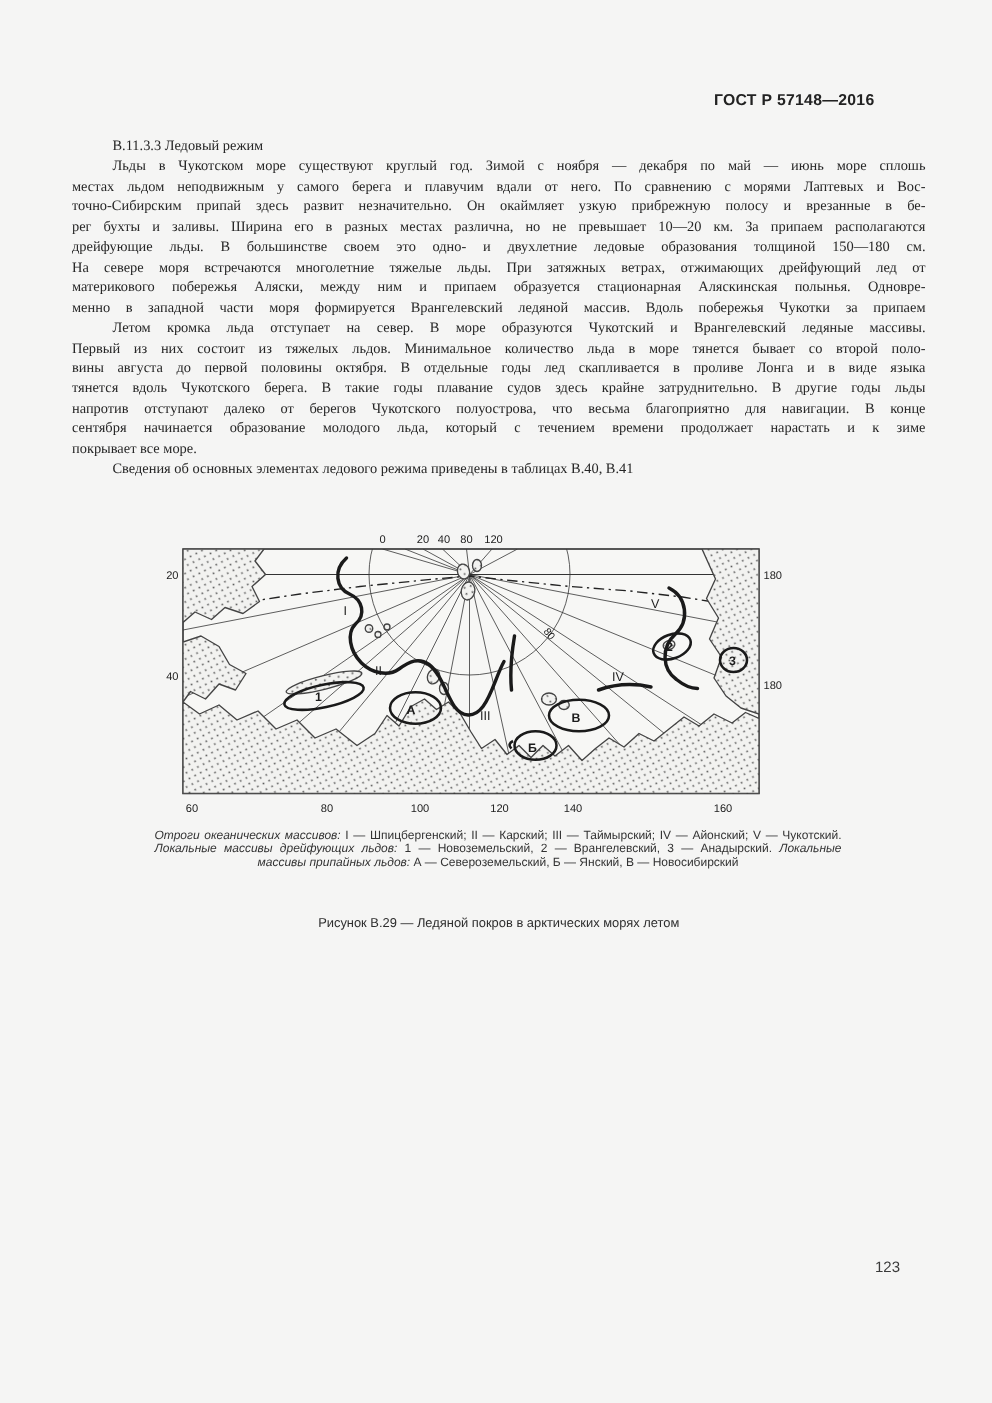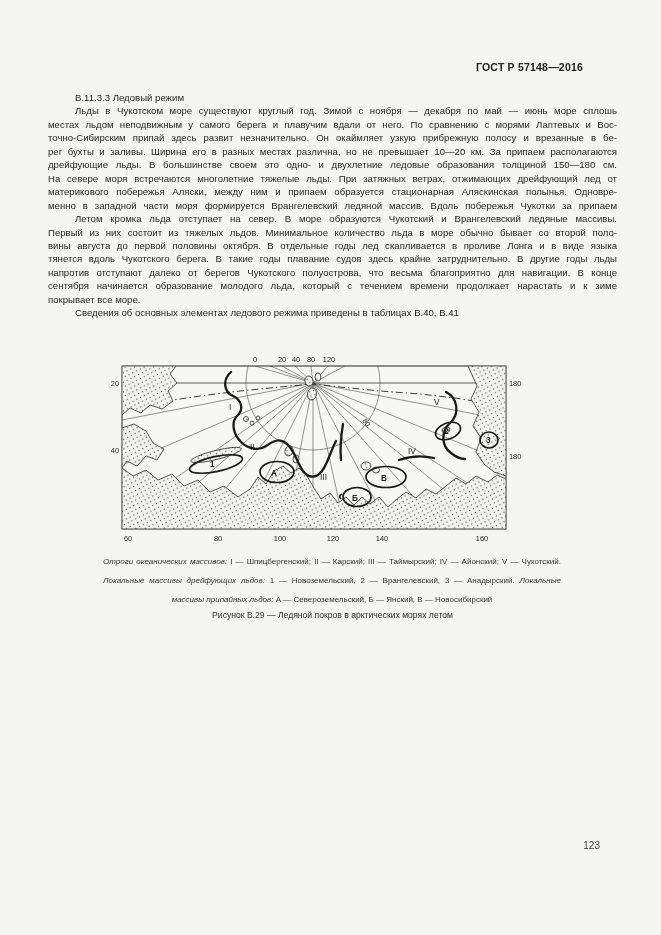--- a/index.html
+++ b/index.html
@@ -12,31 +12,31 @@
     overflow:hidden;
   }
   .page{position:absolute;inset:0;border-radius:32px;}
   .doc-header{
     position:absolute;top:61px;left:48px;width:535px;
     text-align:right;font-size:10.5px;font-weight:bold;color:#222;
     letter-spacing:.2px;
   }
   .textblock{
     position:absolute;top:91px;left:48px;width:569px;
-    font-size:9.6px;line-height:13.45px;color:#262626;
+    font-size:9.6px;line-height:13.45px;color:#262626;font-family:Liberation Serif, serif;
   }
   .sec-heading{ text-indent:27px; margin-bottom:0; }
   .tline{ text-align:justify; text-align-last:justify; }
   .tline.first{ text-indent:27px; }
   .tline.last{ text-align-last:left; }
   .figure{ position:absolute; top:350px; left:0; width:661px; }
   .map-svg{ position:absolute; top:0; left:95px; }
   .fig-caption{
     position:absolute; top:202px; left:103px; width:458px;
-    font-size:8px; line-height:19px; color:#333;
+    font-size:8px; line-height:9px; color:#333;
     text-align:justify; text-align-last:center;
   }
   .fig-caption .ital{ font-style:italic; }
   .fig-title{
     position:absolute; top:260px; left:48px; width:569px;
     text-align:center; font-size:8.6px; color:#2e2e2e;
   }
   .page-number{
     position:absolute; top:840px; left:48px; width:552px;
     text-align:right; font-size:10px; color:#3a3a3a;
@@ -61,21 +61,21 @@
         <div class="tline">местах льдом неподвижным у самого берега и плавучим вдали от него. По сравнению с морями Лаптевых и Вос-</div>
         <div class="tline">точно-Сибирским припай здесь развит незначительно. Он окаймляет узкую прибрежную полосу и врезанные в бе-</div>
         <div class="tline">рег бухты и заливы. Ширина его в разных местах различна, но не превышает 10—20 км. За припаем располагаются</div>
         <div class="tline">дрейфующие льды. В большинстве своем это одно- и двухлетние ледовые образования толщиной 150—180 см.</div>
         <div class="tline">На севере моря встречаются многолетние тяжелые льды. При затяжных ветрах, отжимающих дрейфующий лед от</div>
         <div class="tline">материкового побережья Аляски, между ним и припаем образуется стационарная Аляскинская полынья. Одновре-</div>
         <div class="tline">менно в западной части моря формируется Врангелевский ледяной массив. Вдоль побережья Чукотки за припаем</div>
       </div>
     <div>
         <div class="tline first">Летом кромка льда отступает на север. В море образуются Чукотский и Врангелевский ледяные массивы.</div>
-        <div class="tline">Первый из них состоит из тяжелых льдов. Минимальное количество льда в море обычно бывает со второй поло-</div>
+        <div class="tline">Первый из них состоит из тяжелых льдов. Минимальное количество льда в море тянется бывает со второй поло-</div>
         <div class="tline">вины августа до первой половины октября. В отдельные годы лед скапливается в проливе Лонга и в виде языка</div>
         <div class="tline">тянется вдоль Чукотского берега. В такие годы плавание судов здесь крайне затруднительно. В другие годы льды</div>
         <div class="tline">напротив отступают далеко от берегов Чукотского полуострова, что весьма благоприятно для навигации. В конце</div>
         <div class="tline">сентября начинается образование молодого льда, который с течением времени продолжает нарастать и к зиме</div>
         <div class="tline last">покрывает все море.</div>
       </div>
     <div>
         <div class="tline first last">Сведения об основных элементах ледового режима приведены в таблицах В.40, В.41</div>
       </div>
   </div>

